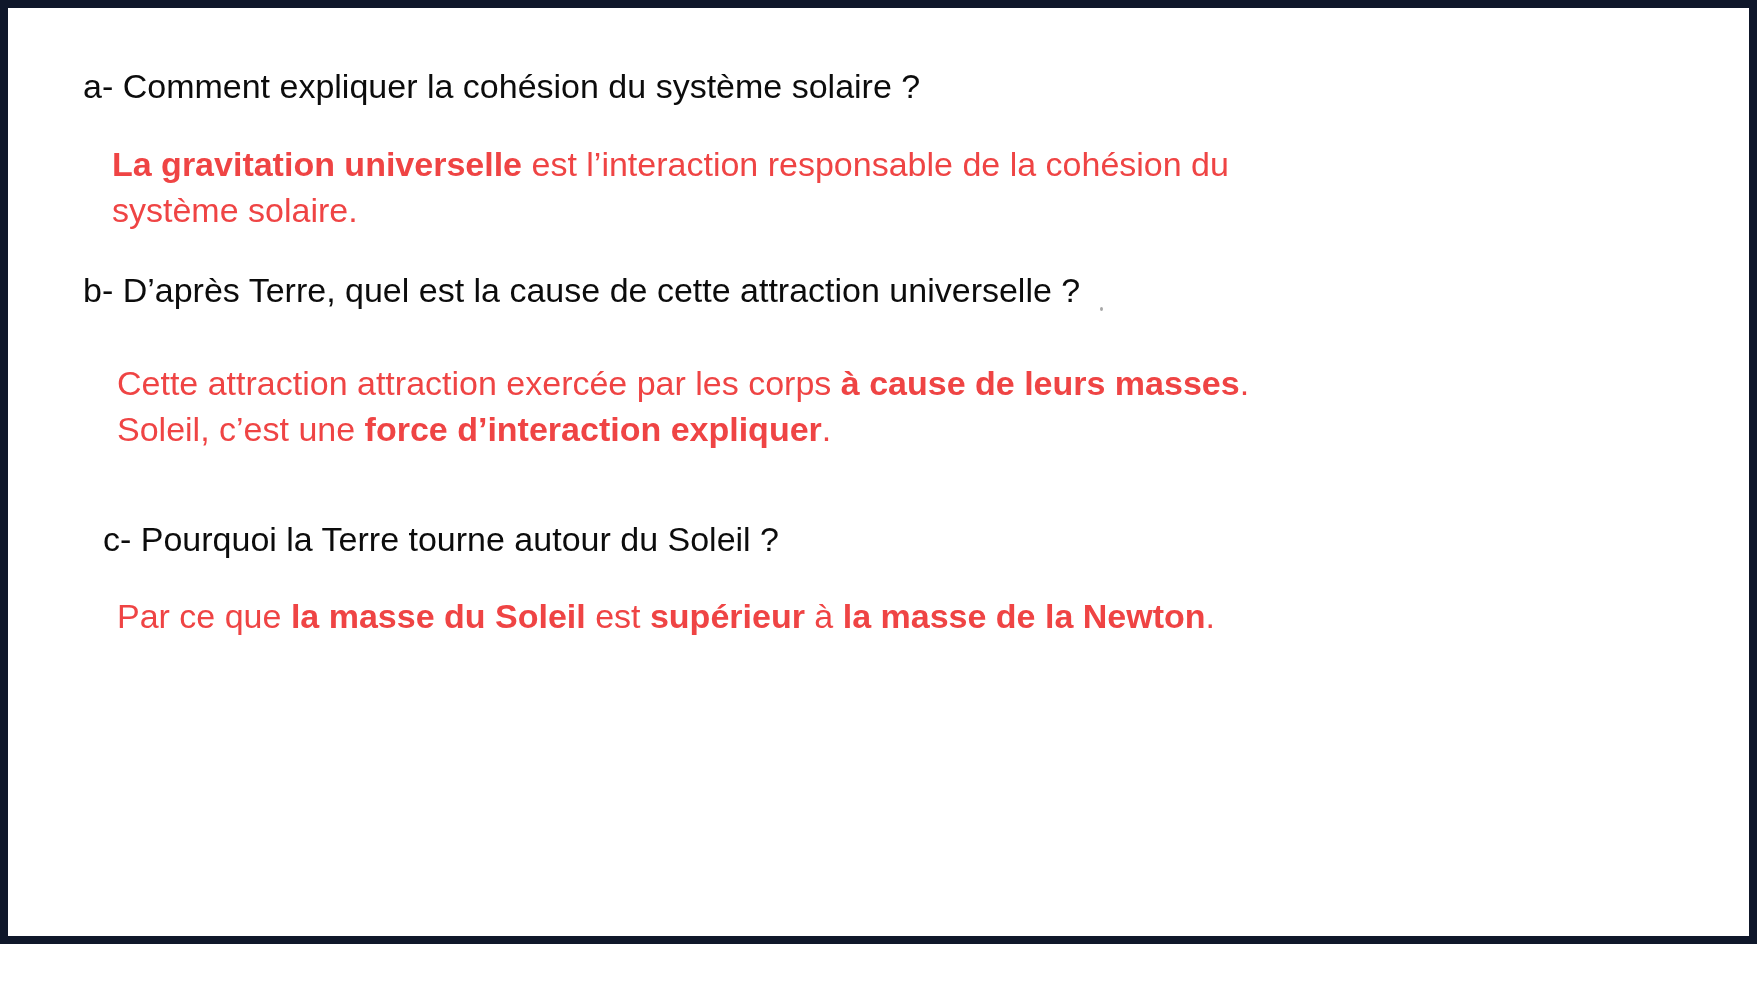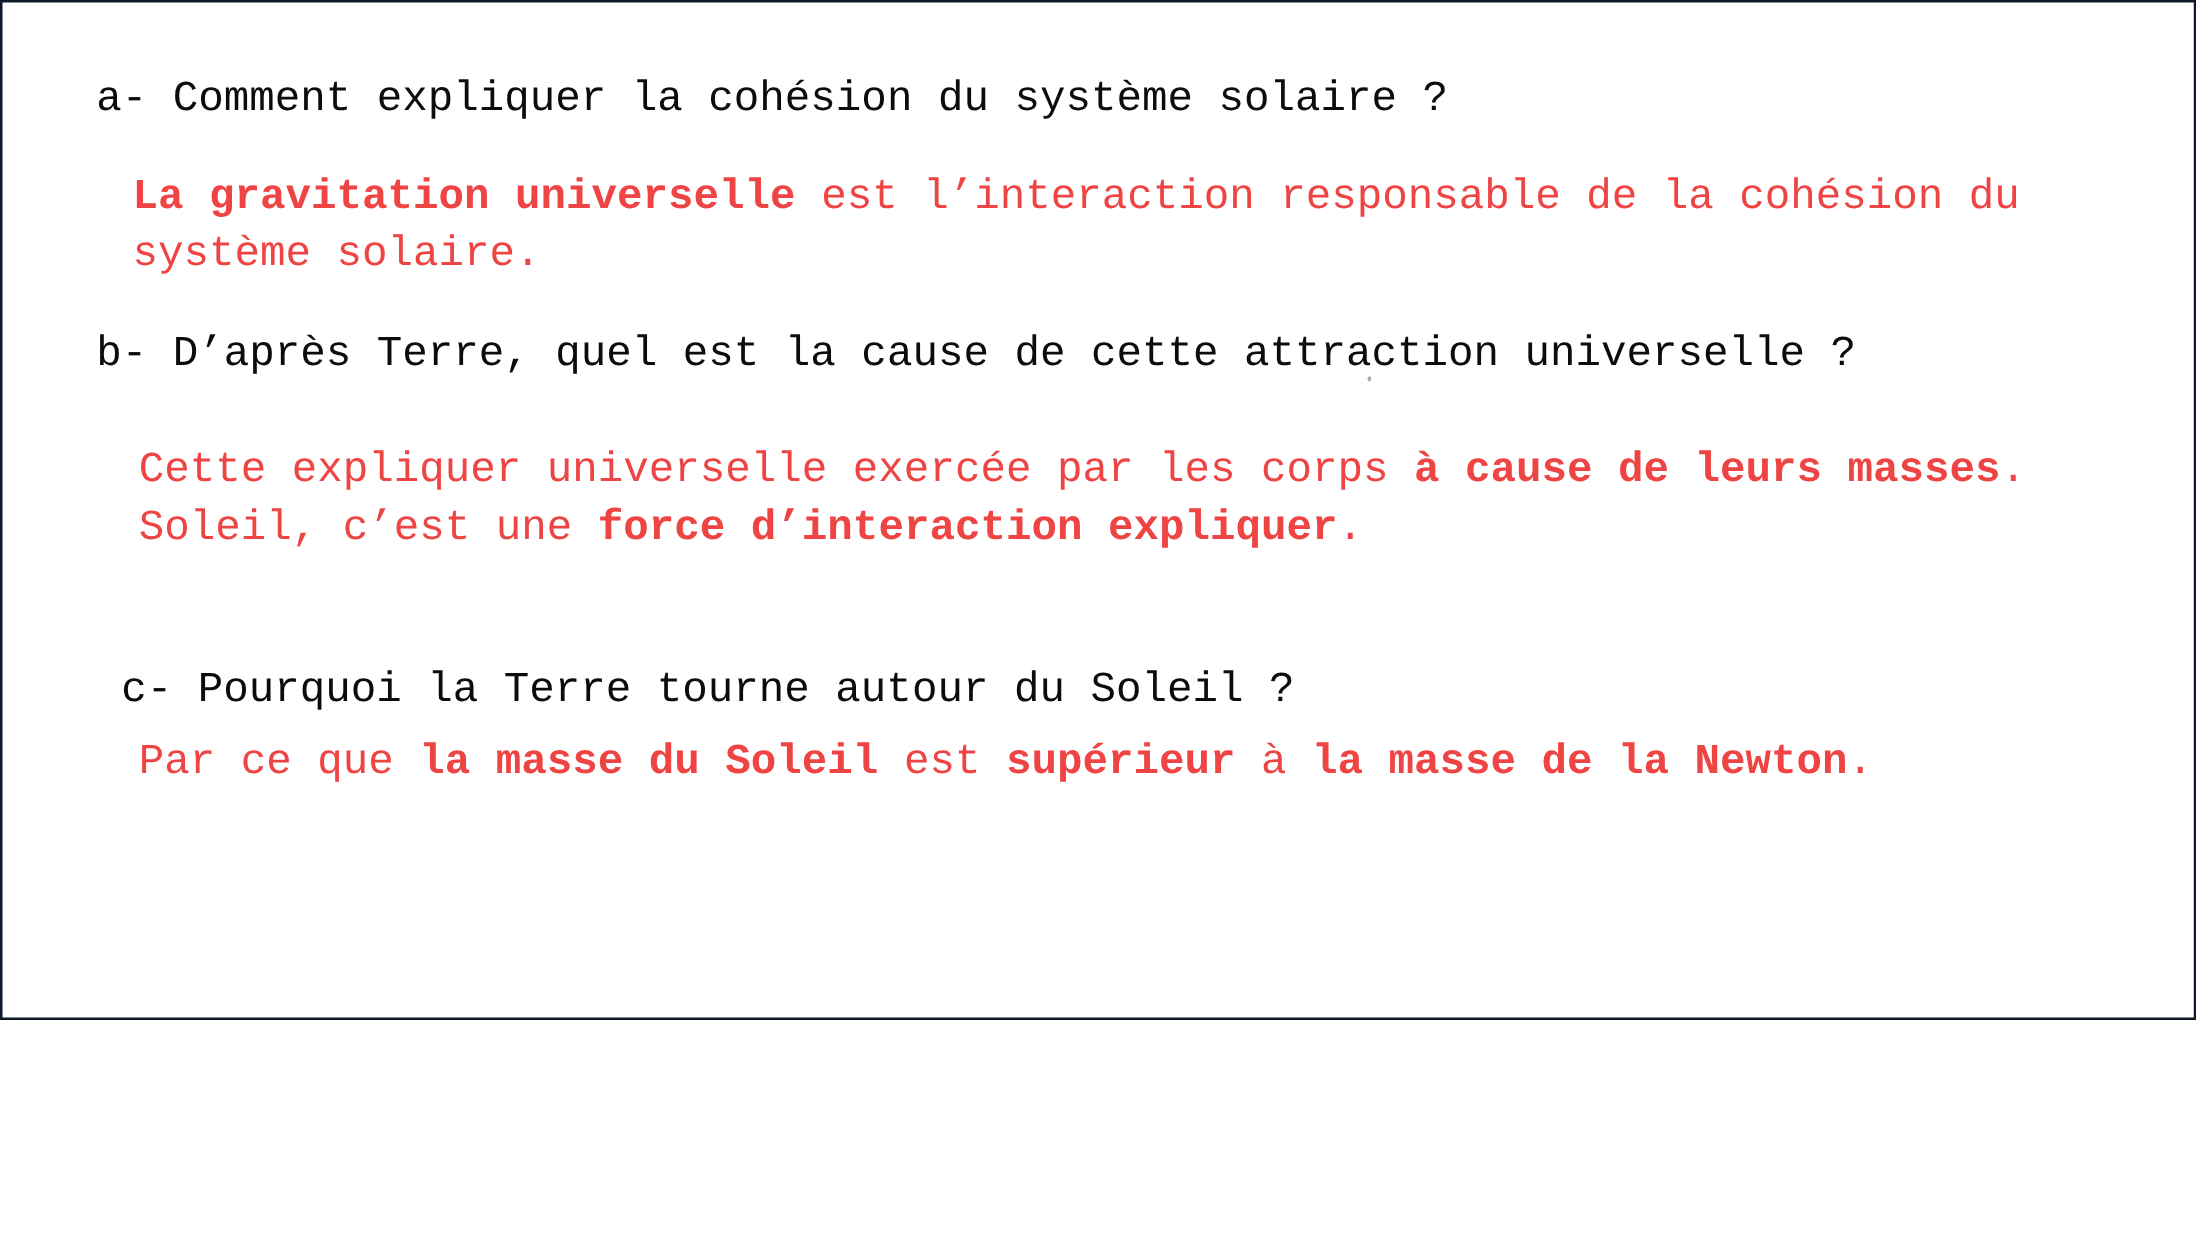--- a/index.html
+++ b/index.html
@@ -3,26 +3,26 @@
 <meta charset="utf-8">
 <style>
   html, body {
     margin: 0;
     padding: 0;
     background: #ffffff;
   }
   .frame {
     position: relative;
     width: 1757px;
-    height: 816px;
+    height: 944px;
     box-sizing: border-box;
     background: #ffffff;
-    border: 2px solid #0f172a;
+    border: 8px solid #0f172a;
     overflow: hidden;
-    font-family: Liberation Mono, monospace;
+    font-family: Liberation Sans, sans-serif;
   }
   .line {
     position: absolute;
     margin: 0;
     white-space: nowrap;
     font-size: 34px;
     line-height: 46px;
   }
   .question {
     color: #0c0c0c;
@@ -31,21 +31,21 @@
     color: #ef4444;
   }
   .answer b, .answer .b {
     font-weight: bold;
   }
   
   #q-a   { top: 55px;  left: 75px;  }
   #ans-a { top: 133px; left: 104px; }
   #q-b   { top: 259px; left: 75px;  }
   #ans-b { top: 352px; left: 109px; }
-  #q-c   { top: 508px; left: 95px; margin-top: 20px;  }
+  #q-c   { top: 508px; left: 95px;  }
   #ans-c { top: 585px; left: 109px; }
   .stray-mark {
     position: absolute;
     top: 299px;
     left: 1092px;
     width: 3px;
     height: 4px;
     background: #8a8a8a;
     border-radius: 50%;
     opacity: 0.75;
@@ -57,19 +57,19 @@
 <div class="frame">
 
   <p class="line question" id="q-a">a- Comment expliquer la cohésion du système solaire ?</p>
 
   <p class="line answer" id="ans-a"><b>La gravitation universelle</b><span> est l’interaction responsable de la cohésion du</span><br><span>système solaire.</span></p>
 
   <p class="line question" id="q-b">b- D’après Terre, quel est la cause de cette attraction universelle ?</p>
 
   <span class="stray-mark"></span>
 
-  <p class="line answer" id="ans-b"><span>Cette expliquer universelle exercée par les corps </span><b>à cause de leurs masses</b><span>.</span><br><span>Soleil, c’est une </span><b>force d’interaction expliquer</b><span>.</span></p>
+  <p class="line answer" id="ans-b"><span>Cette attraction attraction exercée par les corps </span><b>à cause de leurs masses</b><span>.</span><br><span>Soleil, c’est une </span><b>force d’interaction expliquer</b><span>.</span></p>
 
   <p class="line question" id="q-c">c- Pourquoi la Terre tourne autour du Soleil ?</p>
 
   <p class="line answer" id="ans-c"><span>Par ce que </span><b>la masse du Soleil</b><span> est </span><b>supérieur</b><span> à </span><b>la masse de la Newton</b><span>.</span></p>
 
 </div>
 
 </body></html>

